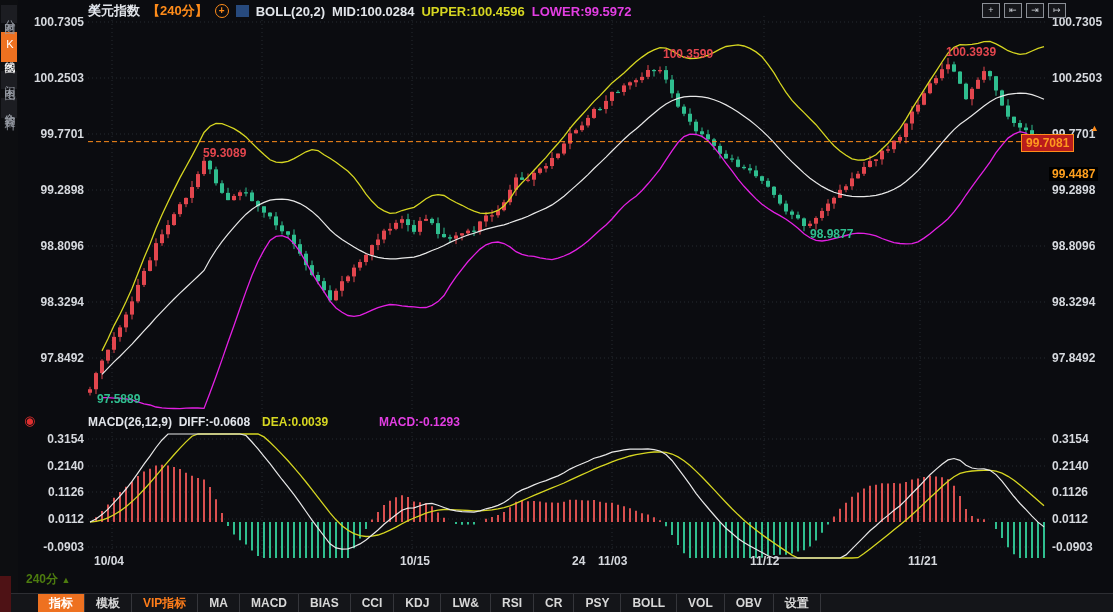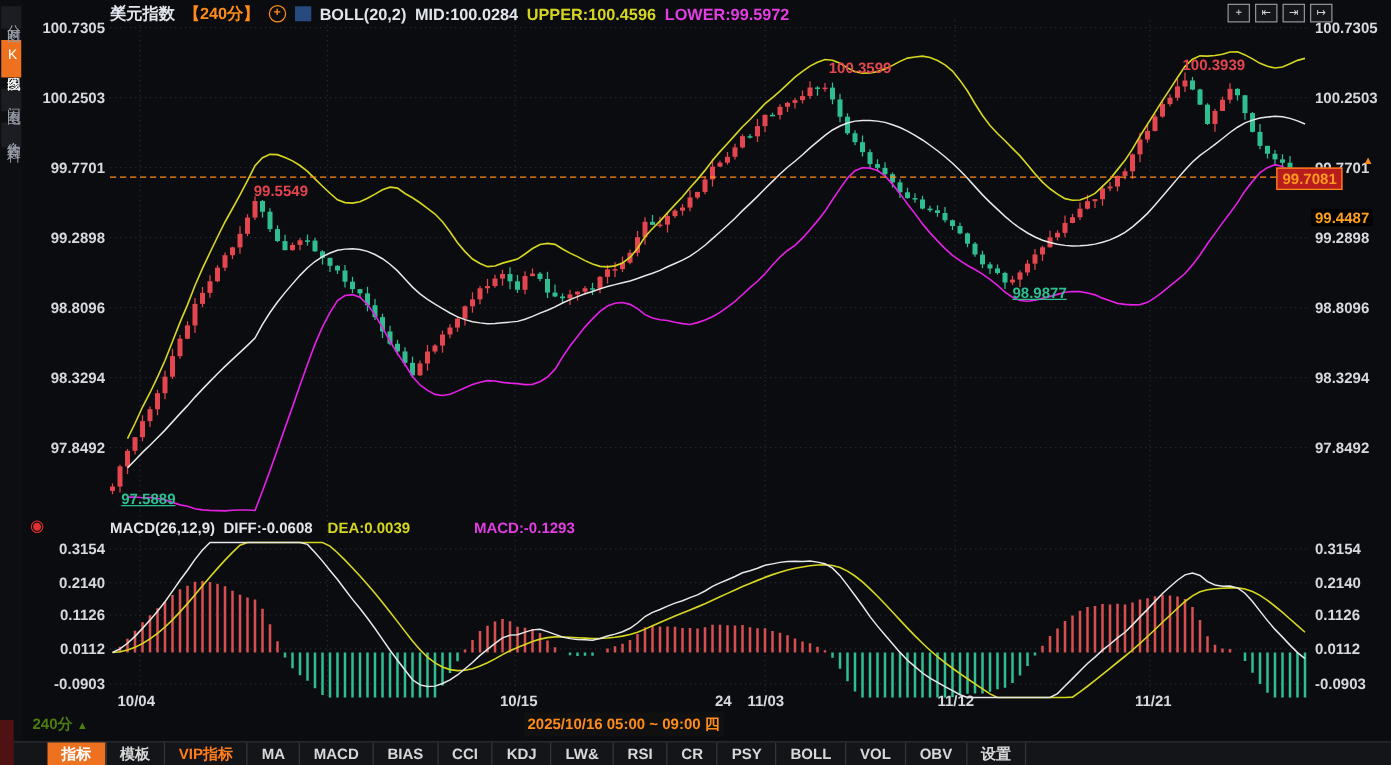--- a/index.html
+++ b/index.html
@@ -32,21 +32,21 @@
   
   .date-tick{position:absolute;top:554px;font-size:12px;font-weight:bold;color:#d6d9de;z-index:4;}
   .tooltip{position:absolute;top:570px;left:419px;background:#101010;color:#ff8c1a;font-size:12px;
            font-weight:bold;padding:1px 3px;z-index:5;white-space:nowrap;}
   .period-sel{position:absolute;left:26px;top:571px;color:#4d7c0f;font-weight:bold;font-size:12px;
               cursor:pointer;z-index:5;text-align:center;}
   .period-sel .arr{font-size:9px;}
   
   .ann{position:absolute;font-size:12px;font-weight:bold;z-index:4;white-space:nowrap;}
   .ann.red{color:#e3464e;}
-  .ann.green{color:#2fbe8f;text-decoration:underline;}
+  .ann.green{color:#2fbe8f;}
   
   .px-box{position:absolute;left:1021px;top:134px;border:1px solid #ff8c1a;background:#b91c1c;
           color:#ff9a1e;font-size:12px;font-weight:bold;padding:1px 4px;z-index:5;}
   .px-box2{position:absolute;left:1049px;top:167px;background:#000;color:#ffa01e;font-size:12px;
            font-weight:bold;padding:0 3px;z-index:5;}
   .px-arrow{position:absolute;left:1090px;top:124px;color:#ff8c1a;font-size:9px;z-index:5;line-height:8px;text-align:center;}
   
   .macd-hdr{position:absolute;left:88px;top:415px;display:flex;gap:12px;font-size:12px;font-weight:bold;
             color:#e2e5ea;z-index:4;white-space:nowrap;}
   .macd-hdr .dea{color:#d6d621;}
@@ -635,21 +635,21 @@
   <div class="tick tickL" style="top:459px">0.2140</div>
   <div class="tick tickL" style="top:485px">0.1126</div>
   <div class="tick tickL" style="top:512px">0.0112</div>
   <div class="tick tickL" style="top:540px">-0.0903</div>
   <div class="tick tickR" style="top:432px">0.3154</div>
   <div class="tick tickR" style="top:459px">0.2140</div>
   <div class="tick tickR" style="top:485px">0.1126</div>
   <div class="tick tickR" style="top:512px">0.0112</div>
   <div class="tick tickR" style="top:540px">-0.0903</div>
 
-  <div class="ann red" style="left:203px;top:146px">99.5549</div>
+  <div class="ann red" style="left:203px;top:146px">59.3089</div>
   <div class="ann red" style="left:663px;top:47px">100.3599</div>
   <div class="ann red" style="left:946px;top:45px">100.3939</div>
   <div class="ann green" style="left:810px;top:227px">98.9877</div>
   <div class="ann green" style="left:97px;top:392px">97.5889</div>
 
   <div class="px-arrow">▲</div>
   <div class="px-box">99.7081</div>
   <div class="px-box2">99.4487</div>
 
   <span class="alert-ic">◉</span>
@@ -661,21 +661,20 @@
 
   <div class="period-sel">
     <span>240分</span> <span class="arr">▲</span>
   </div>
   <div class="date-tick" style="left:94px">10/04</div>
   <div class="date-tick" style="left:400px">10/15</div>
   <div class="date-tick" style="left:572px">24</div>
   <div class="date-tick" style="left:598px">11/03</div>
   <div class="date-tick" style="left:750px">11/12</div>
   <div class="date-tick" style="left:908px">11/21</div>
-  <div class="tooltip">2025/10/16 05:00 ~ 09:00 四</div>
 
   <div class="maroon"></div>
 
   <div class="btoolbar">
     <div class="bt-item active">指标</div>
     <div class="bt-item">模板</div>
     <div class="bt-item vip">VIP指标</div>
     <div class="bt-item">MA</div>
     <div class="bt-item">MACD</div>
     <div class="bt-item">BIAS</div>

